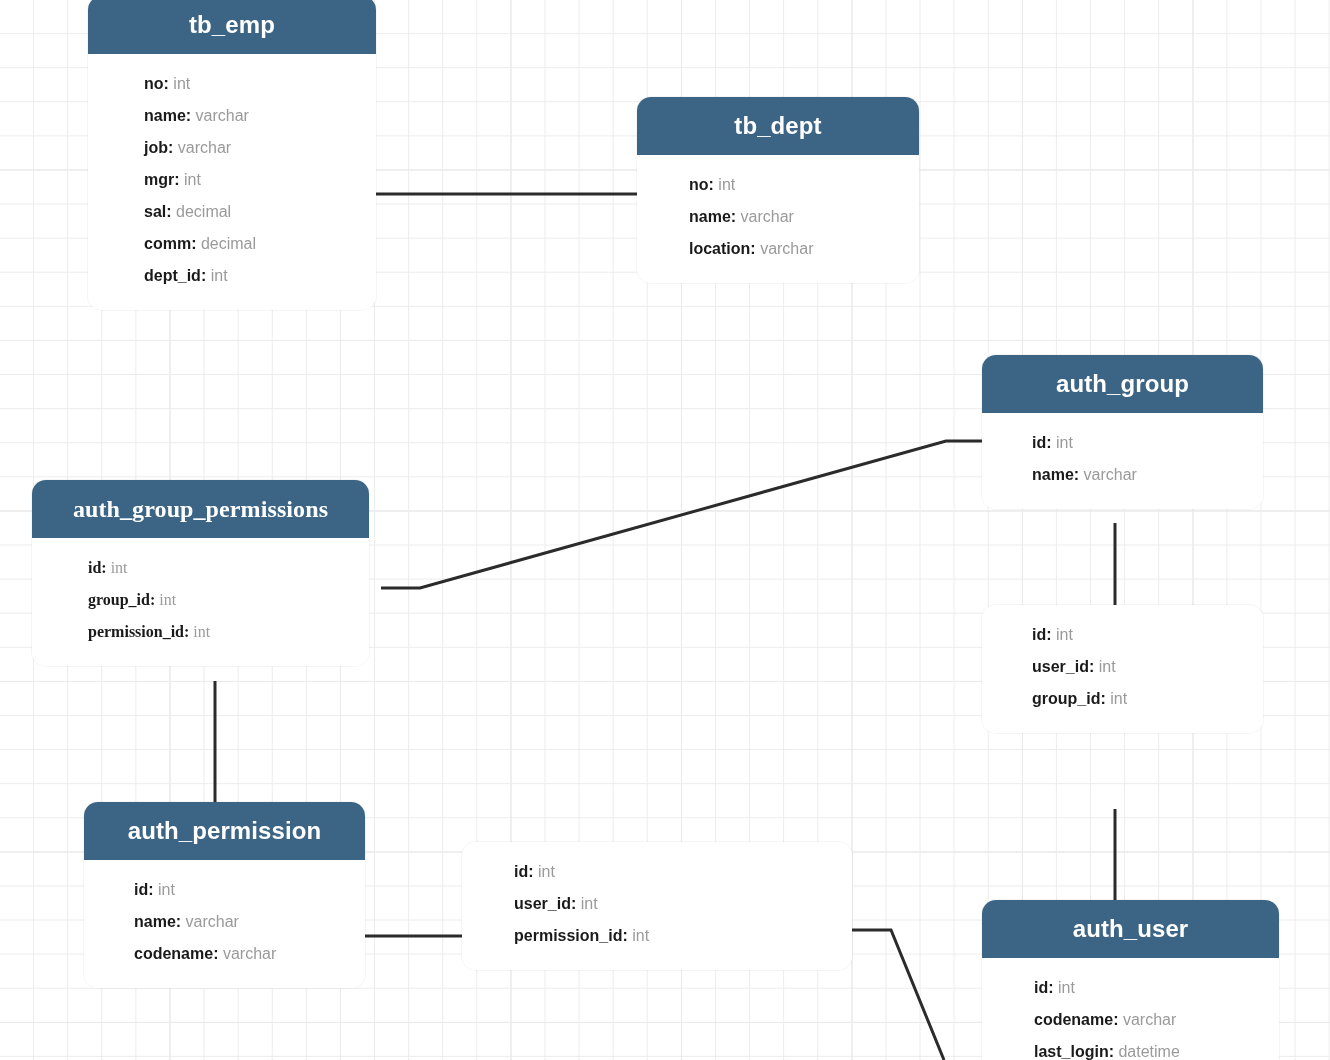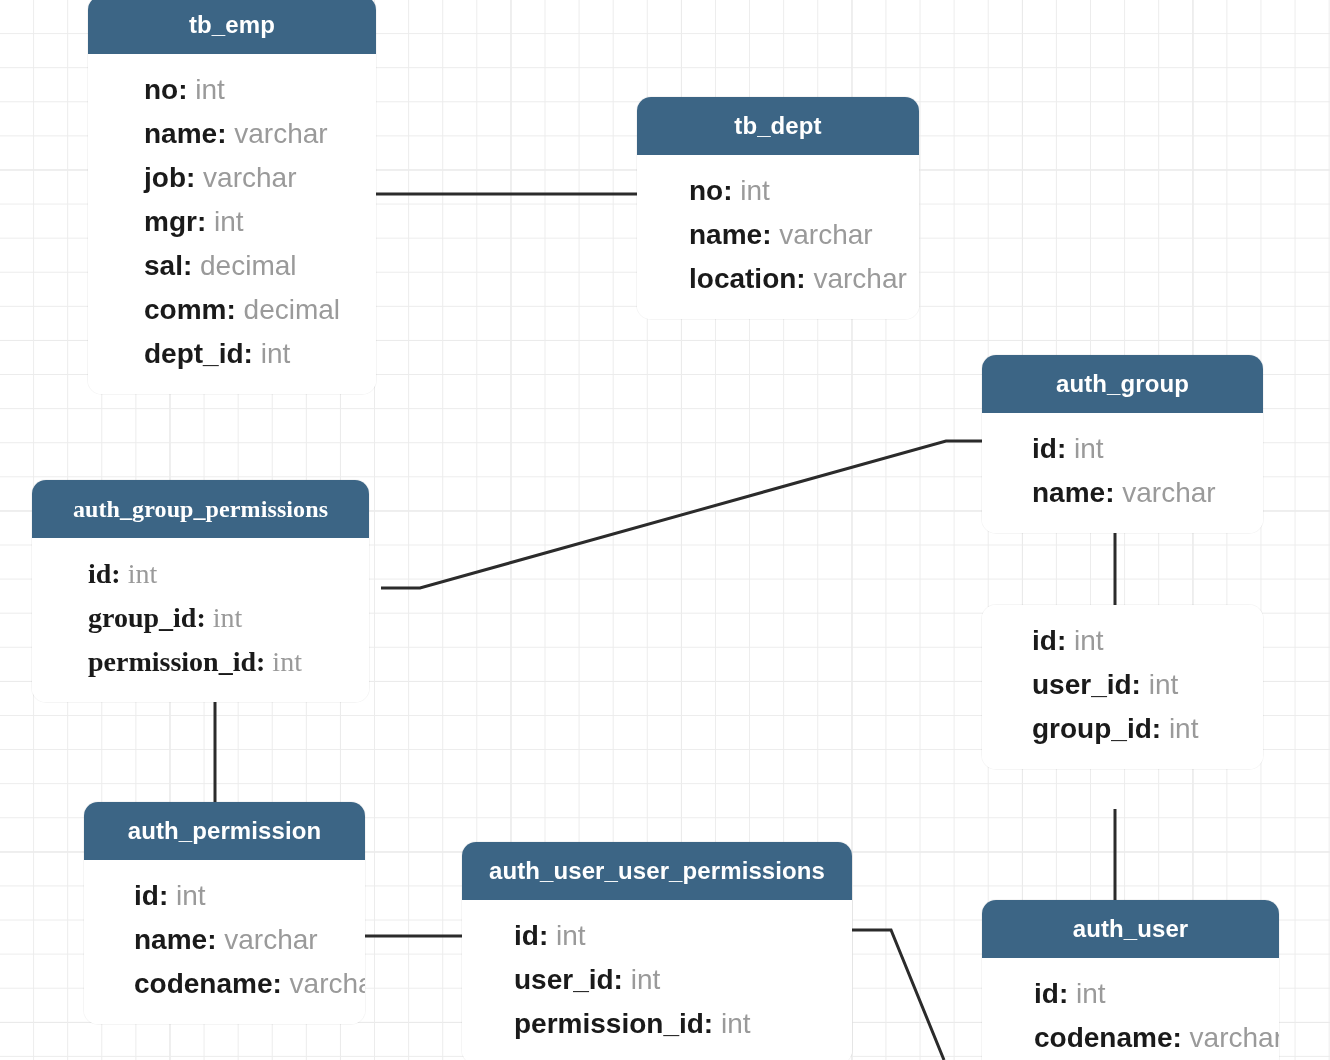--- a/index.html
+++ b/index.html
@@ -51,21 +51,21 @@
     letter-spacing: 0.1px;
     line-height: 1;
     padding: 17px 12px 17px 12px;
     white-space: nowrap;
   }
   .entity-body {
     padding: 14px 0 18px 0;
     background: #ffffff;
   }
   .field {
-    font-size: 28px;
+    font-size: 16px;
     line-height: 1;
     padding: 8px 14px 8px 0;
     white-space: nowrap;
     color: #1a1a1a;
     font-weight: 600;
   }
   .field .ftype {
     color: #9a9a9a;
     font-weight: 400;
   }
@@ -166,21 +166,20 @@
   <div class="entity" id="e-auth_permission">
     <div class="entity-header">auth_permission</div>
     <div class="entity-body">
       <div class="field"><span>id</span><span class="fcolon">:</span> <span class="ftype">int</span></div>
       <div class="field"><span>name</span><span class="fcolon">:</span> <span class="ftype">varchar</span></div>
       <div class="field"><span>codename</span><span class="fcolon">:</span> <span class="ftype">varchar</span></div>
     </div>
   </div>
 
   <div class="entity" id="e-auth_user_user_permissions">
-    <div class="entity-header">auth_user_user_permissions</div>
     <div class="entity-body">
       <div class="field"><span>id</span><span class="fcolon">:</span> <span class="ftype">int</span></div>
       <div class="field"><span>user_id</span><span class="fcolon">:</span> <span class="ftype">int</span></div>
       <div class="field"><span>permission_id</span><span class="fcolon">:</span> <span class="ftype">int</span></div>
     </div>
   </div>
 
   <div class="entity" id="e-auth_user">
     <div class="entity-header">auth_user</div>
     <div class="entity-body">

